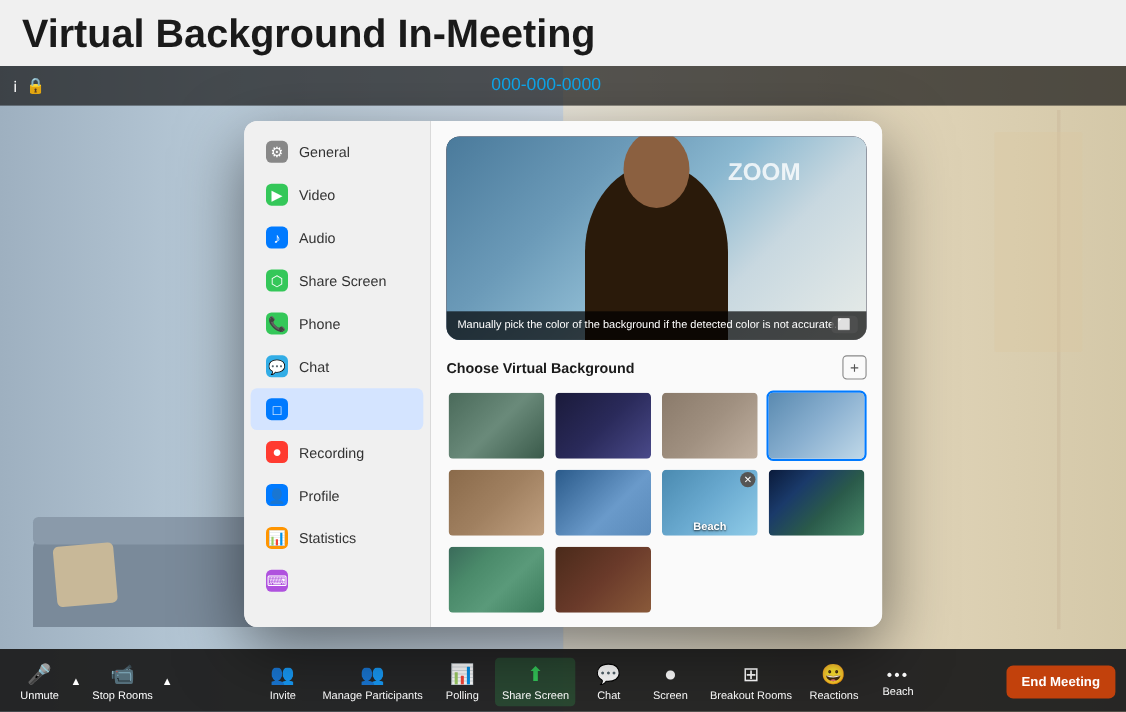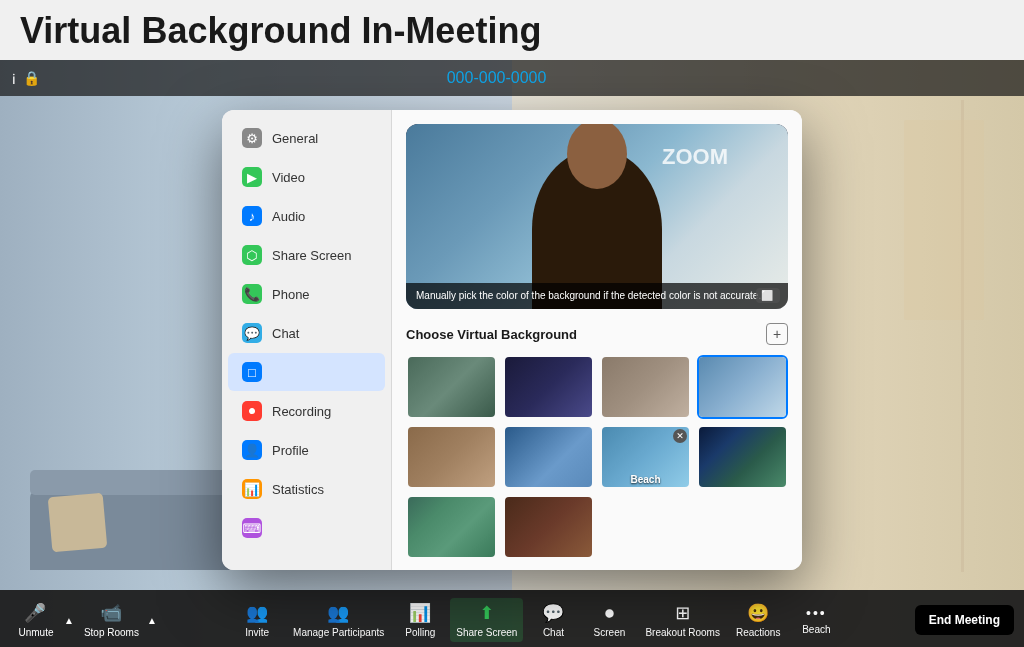--- a/index.html
+++ b/index.html
@@ -149,21 +149,21 @@
     }
 
     .tb-chevron {
       color: #fff;
       font-size: 10px;
       padding: 2px;
       cursor: pointer;
     }
 
     .end-meeting-btn {
-      background: #000000;
+      background: #c2410c;
       color: #fff;
       font-size: 12px;
       font-weight: 600;
       padding: 8px 14px;
       border-radius: 6px;
       cursor: pointer;
       white-space: nowrap;
     }
 
     

